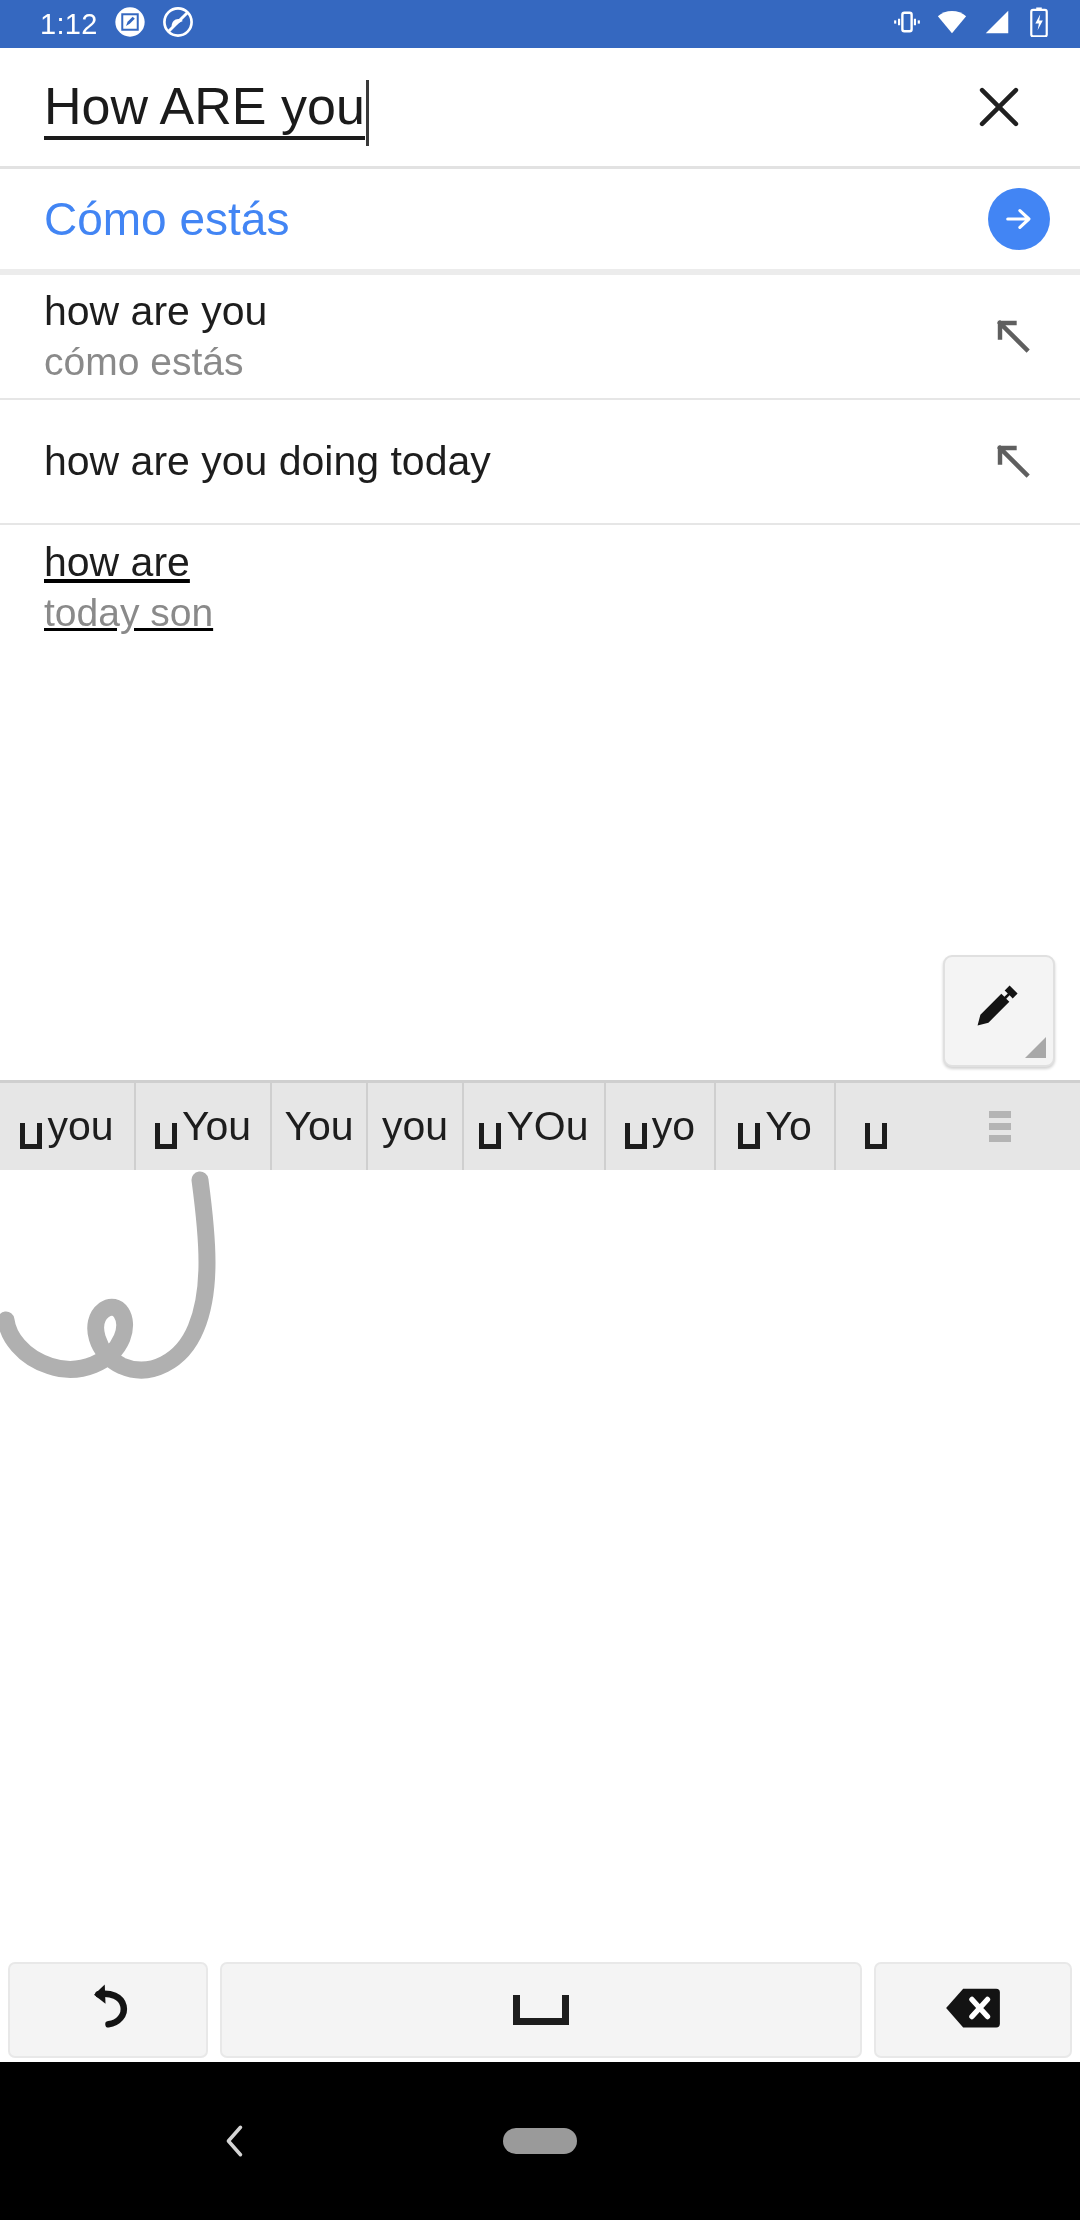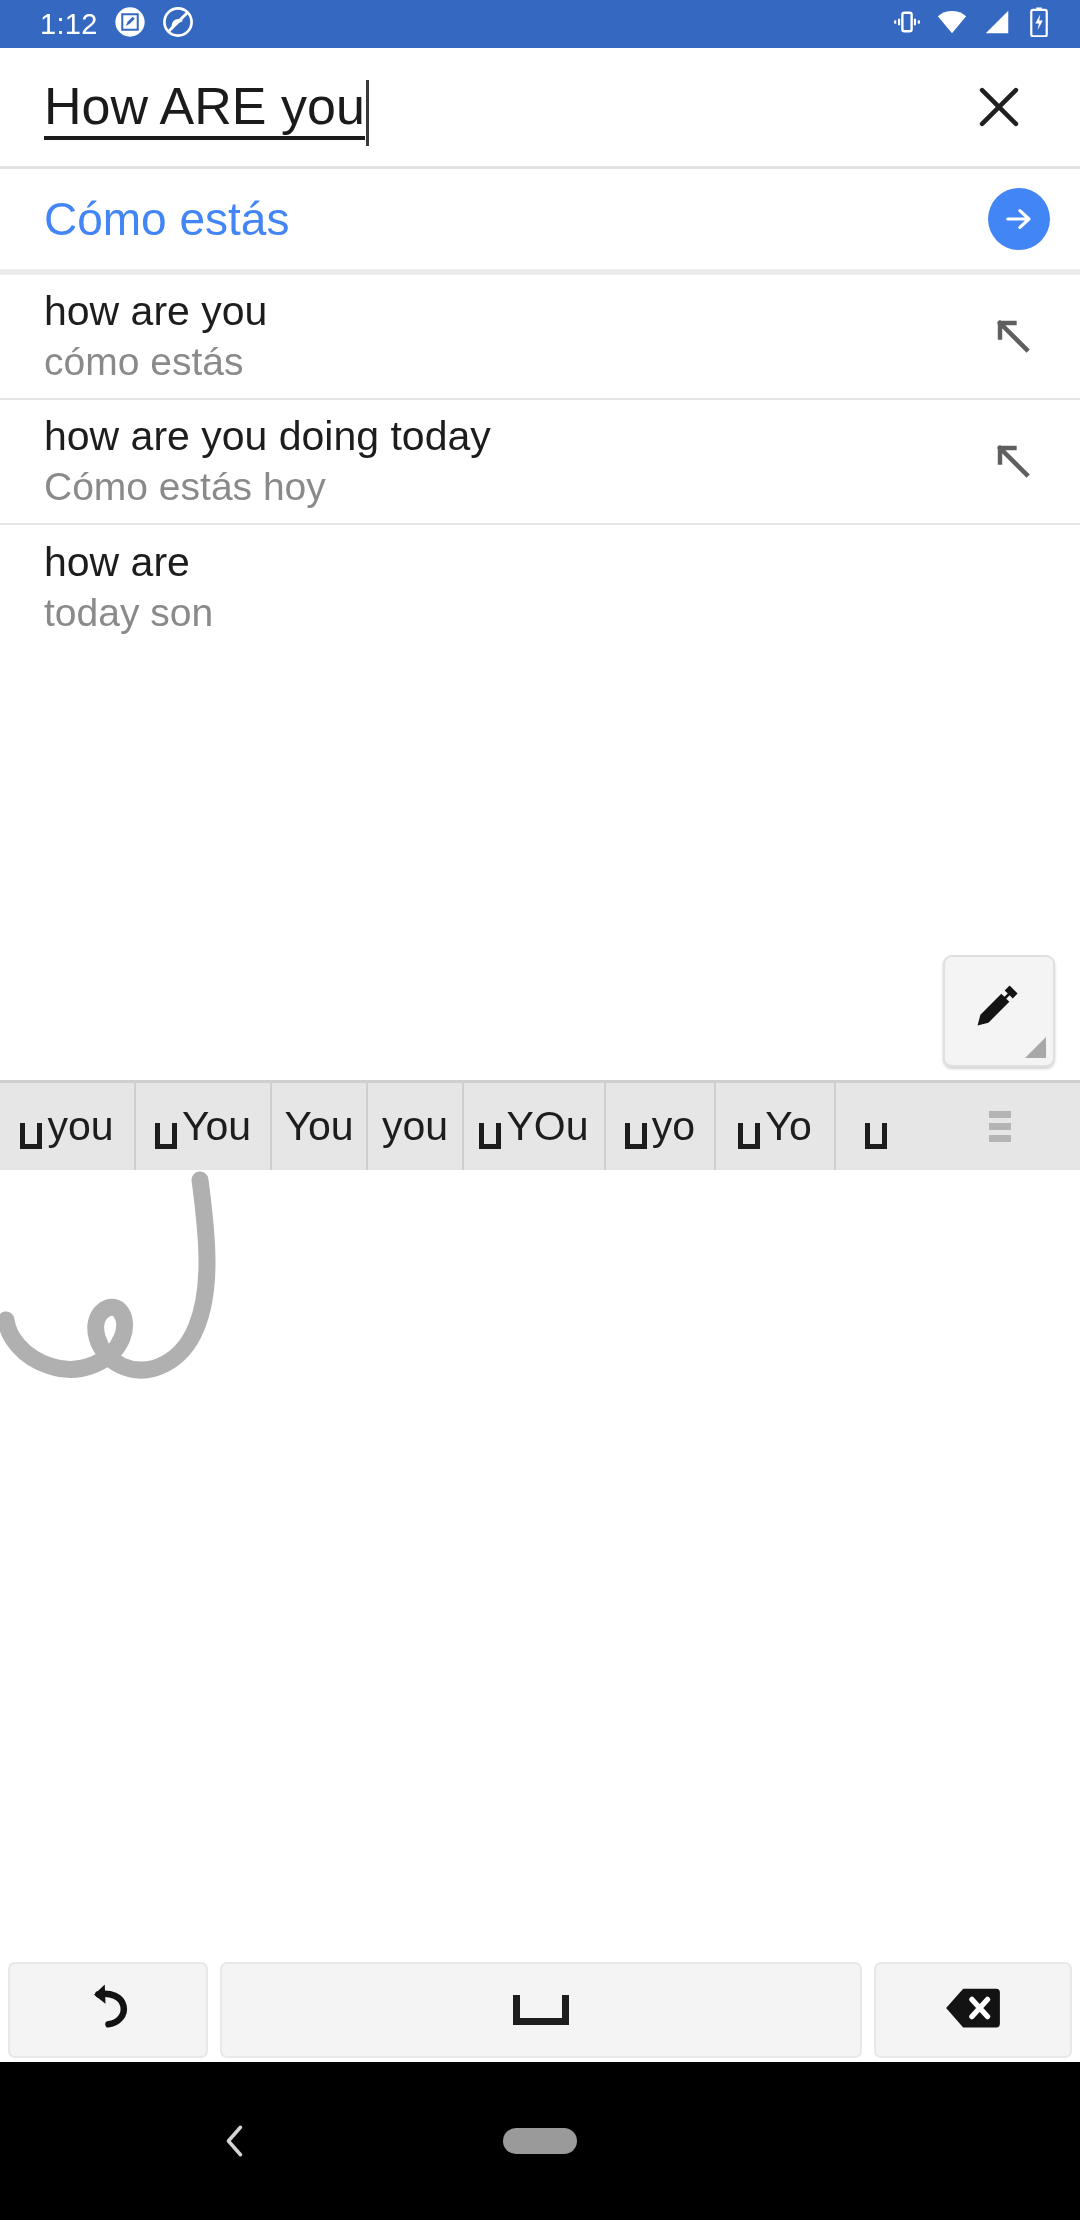--- a/index.html
+++ b/index.html
@@ -67,21 +67,21 @@
   }
 
   
   .suglist{ position:absolute; left:0; top:275px; width:1080px; }
   .sugrow{
     position:relative; width:1080px; height:125px;
     display:flex; align-items:center;
     border-bottom:2px solid #e6e6e6;
     background:#fff;
   }
-  .sugrow:last-child{ border-bottom:none; }
+  .sugrow:last-child{ border-bottom:none;text-decoration:underline; }
   .sugtexts{ margin-left:44px; display:flex; flex-direction:column; gap:5px; }
   .sug-main{ font-size:41px; color:#1d1d1d; line-height:1.15; }
   .sug-sub{ font-size:39px; color:#8a8a8a; line-height:1.15; }
   .sug-arrow{ margin-left:auto; margin-right:38px; width:56px; height:56px; }
 
   
   .penkey{
     position:absolute; left:943px; top:955px; width:112px; height:112px;
     background:#f4f4f4; border:2px solid #e0e0e0; border-radius:9px;
     box-shadow:0 2px 3px rgba(0,0,0,.18);
@@ -244,21 +244,20 @@
       <svg width="56" height="56" viewBox="0 0 24 24">
         <path d="M6 6h6.2M6 6v6.2M6 6l11.4 11.4" fill="none" stroke="#5f5f5f" stroke-width="1.9" stroke-linecap="square"></path>
       </svg>
     </span>
   </div>
 
 
   <div class="sugrow">
     <div class="sugtexts">
       <span class="sug-main">how are you doing today</span>
-      <span class="sug-sub">Cómo estás hoy</span>
     </div>
     <span class="sug-arrow">
       <svg width="56" height="56" viewBox="0 0 24 24">
         <path d="M6 6h6.2M6 6v6.2M6 6l11.4 11.4" fill="none" stroke="#5f5f5f" stroke-width="1.9" stroke-linecap="square"></path>
       </svg>
     </span>
   </div>
 
   <div class="sugrow">
     <div class="sugtexts">

